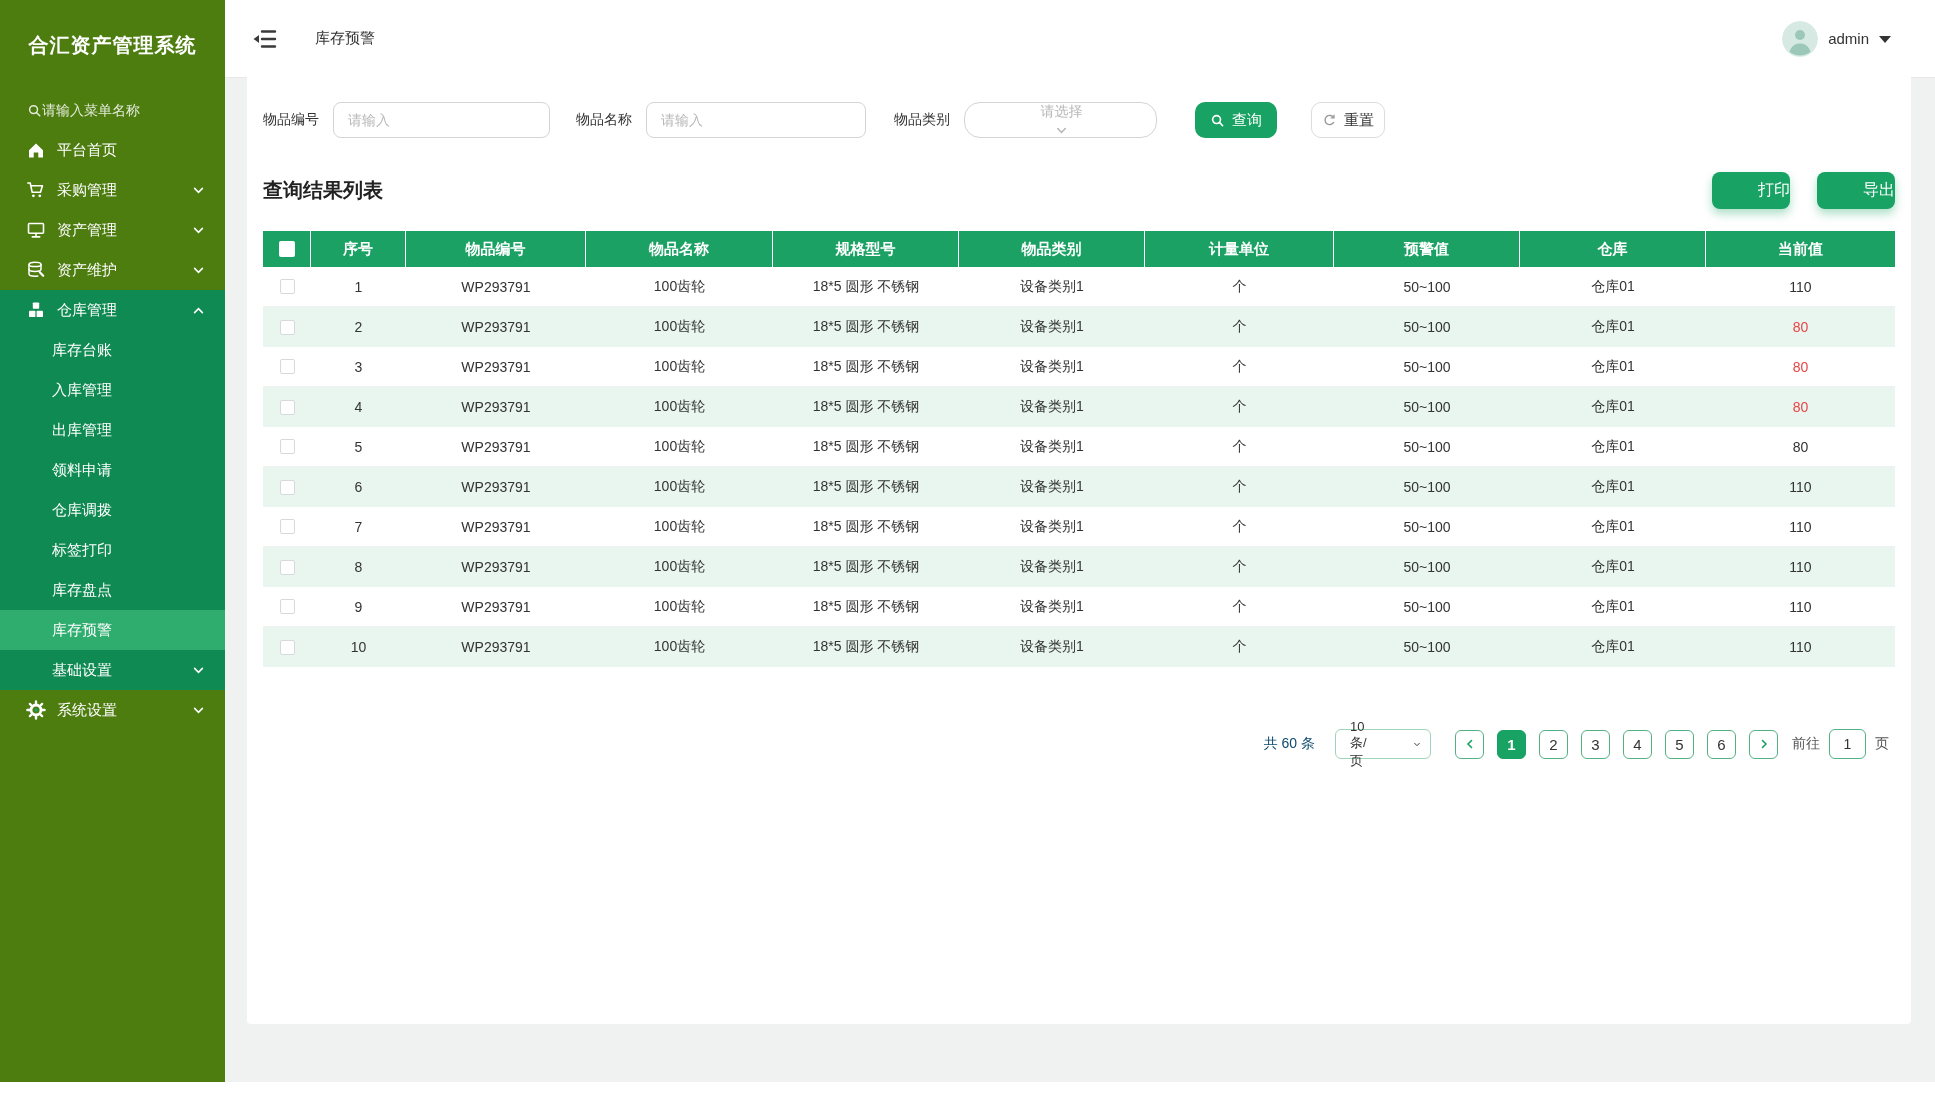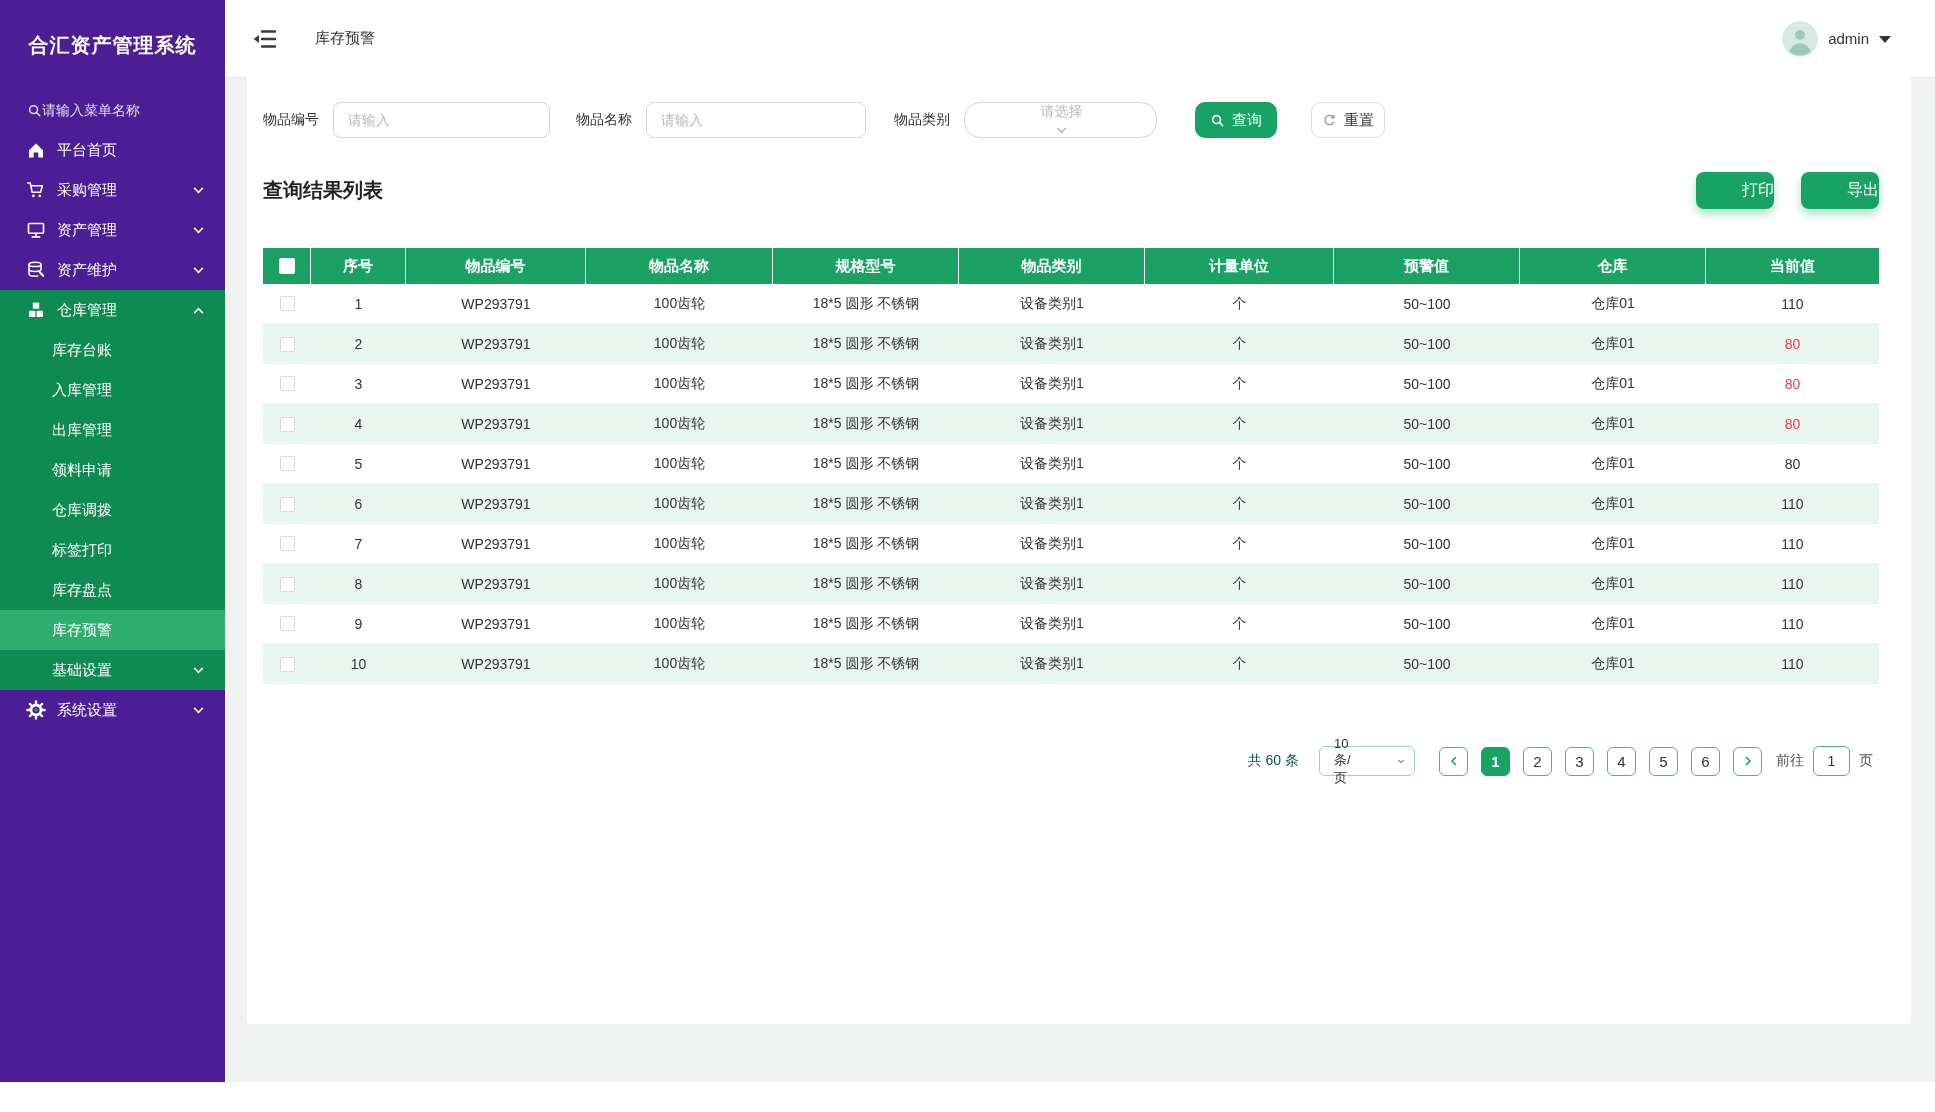--- a/index.html
+++ b/index.html
@@ -1,21 +1,21 @@
 <!DOCTYPE html>
 <html><head>
 <meta charset="utf-8">
 <style>
   * { margin:0; padding:0; box-sizing:border-box; }
   html,body { background:#fff; }
   body { font-family:"Liberation Sans","DejaVu Sans",sans-serif; color:#333; }
   .app { position:relative; width:1935px; height:1112px; background:#fff; overflow:hidden; }
 
   
-  .sidebar { position:absolute; left:0; top:0; width:225px; height:1082px; background:#4c1d95; }
+  .sidebar { position:absolute; left:0; top:0; width:225px; height:1082px; background:#4d7c0f; }
   .logo { height:90px; display:flex; align-items:center; justify-content:center; color:#fff;
           font-size:20px; font-weight:bold; letter-spacing:1px; }
   .menu-search { height:40px; display:flex; align-items:center; padding-left:27px; gap:0; }
   .menu-search .s-icon { width:15px; height:15px; color:rgba(255,255,255,.85); flex:0 0 auto; }
   .menu-search input { background:transparent; border:none; outline:none; color:#fff; font-size:14px; width:150px; }
   .menu-search input::placeholder { color:rgba(255,255,255,.85); }
   .menu { margin-top:0; }
   .menu-item { position:relative; height:40px; display:flex; align-items:center; padding-left:26px;
                color:#fff; font-size:15px; cursor:pointer; }
   .menu-item .mi-icon { width:20px; height:20px; margin-right:11px; flex:0 0 auto; }
@@ -37,21 +37,21 @@
   .topbar-user { margin-left:auto; display:flex; align-items:center; gap:10px; cursor:pointer; }
   .avatar { width:36px; height:36px; border-radius:50%; overflow:hidden; }
   .avatar svg { width:100%; height:100%; display:block; }
   .user-name { font-size:15px; color:#333; }
   .caret-down { width:0; height:0; border-left:6px solid transparent; border-right:6px solid transparent;
                 border-top:7px solid #333; margin-top:2px; }
 
   .breadcrumb { padding:28px 0 0 26px; font-size:15px; color:#6e6e6e; }
 
   .card { position:absolute; left:22px; right:24px; top:72px; bottom:58px; background:#fff;
-          border-radius:4px; padding:16px 32px 0 16px; }
+          border-radius:4px; padding:16px 16px 0 16px; }
 
   
   .filters { display:flex; align-items:center; margin-top:14px; }
   .f-label { font-size:14px; color:#333; margin-right:14px; white-space:nowrap; }
   .f-input { height:36px; border:1px solid #d4d4d4; border-radius:8px; padding:0 14px;
              font-size:14px; color:#333; outline:none; font-family:inherit; }
   .f-input::placeholder { color:#b8b8b8; }
   .w1 { width:217px; margin-right:26px; } .w2 { width:220px; margin-right:28px; }
   .f-select { width:193px; height:36px; border:1px solid #d4d4d4; border-radius:16px; padding:0 12px 0 14px;
               display:flex; align-items:center; justify-content:space-between; cursor:pointer; margin-right:38px;flex-direction:column; }
@@ -67,21 +67,21 @@
 
   
   .result-head { display:flex; align-items:center; margin-top:34px; }
   .result-title { font-size:20px; font-weight:bold; color:#222; }
   .head-actions { margin-left:auto; display:flex; gap:27px; }
   .btn-solid { width:78px; height:37px; background:#18a263; color:#fff; font-size:16px;
                border:none; border-radius:8px; cursor:pointer; font-family:inherit;
                box-shadow:0 5px 10px rgba(24,162,99,.35);text-align:right; }
 
   
-  .table { margin-top:39px;text-align:right; }
+  .table { margin-top:22px;text-align:right; }
   .trow { display:flex; align-items:stretch; }
   .thead { background:#1ba164; height:36px; }
   .th { display:flex; align-items:center; justify-content:center; color:#fff; font-size:15px;
         font-weight:bold; }
   .thead .th { border-right:1px solid #fff; }
   .thead .th:last-child { border-right:none; }
   .tbody-row { height:40px; border-bottom:1px solid #f1f1f1; }
   .tbody-row.alt { background:#e9f6ef; border-bottom:none; }
   .td { display:flex; align-items:center; justify-content:center; font-size:14px; color:#333; }
   .td.red { color:#e64545; }

